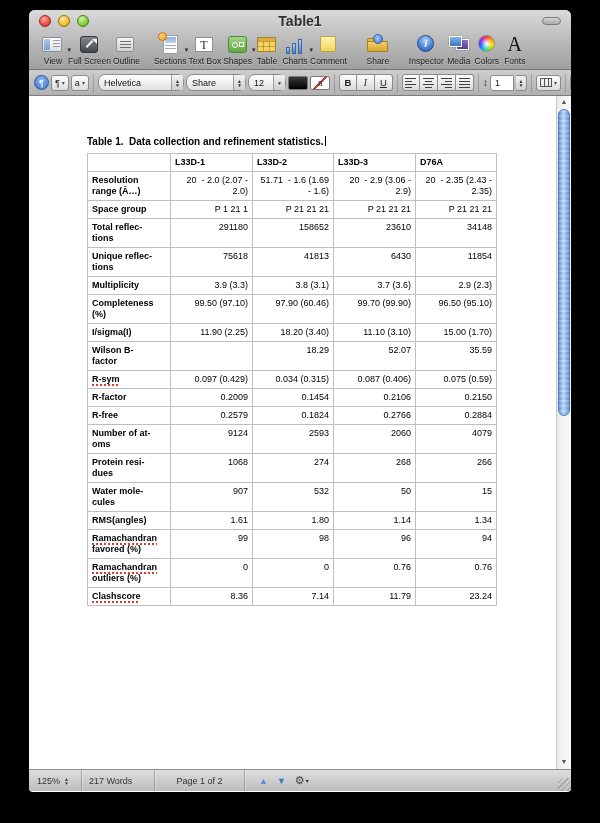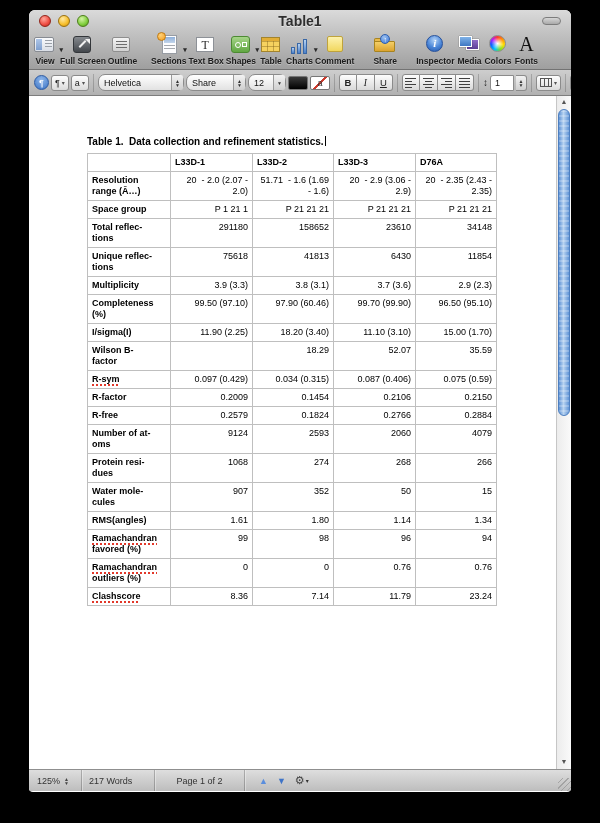--- a/index.html
+++ b/index.html
@@ -16,21 +16,21 @@
   .tl.red    { background:radial-gradient(circle at 38% 30%, #ffa79c, #ee4c42 60%, #ad271d); border:1px solid #92251b; }
   .tl.yellow { background:radial-gradient(circle at 38% 30%, #ffe9a4, #f6bd28 60%, #c08a14); border:1px solid #99700f; }
   .tl.green  { background:radial-gradient(circle at 38% 30%, #d3f3a4, #7fce3c 60%, #538f1c); border:1px solid #4c7d1a; }
   .win-title { font-size:14px; font-weight:700; color:#2e2e2e; text-shadow:0 1px 0 rgba(255,255,255,.55); }
   .lozenge { position:absolute; right:10px; top:7px; width:19px; height:8px; border-radius:4px;
              border:1px solid #7c7c7c; background:linear-gradient(#d6d6d6,#a9a9a9); }
 
   
   .toolbar { height:38px; background:linear-gradient(#c3c3c3,#9f9f9f);
              border-bottom:1px solid #737373; display:flex; align-items:flex-start;
-             padding:1px 5px 0 2px;font-weight:bold; }
+             padding:1px 5px 0 10px; }
   .tb-item { display:flex; flex-direction:column; align-items:center; margin:0 1px; cursor:default; }
   .tb-item.gap1 { margin-left:13px; } .tb-item.gap2 { margin-left:17px; } .tb-item.gap3 { margin-left:17px; }
   .tb-label { font-size:8.5px; color:#1b1b1b; text-shadow:0 1px 0 rgba(255,255,255,.35); margin-top:-1px; white-space:nowrap; }
   .tb-ic { position:relative; width:26px; height:24px; }
   .tb-arrow { position:absolute; right:-5px; bottom:3px; font-size:7px; color:#2b2b2b; }
   .tb-ic i { position:absolute; display:block; }
   
   .vbody{left:2px;top:4px;width:20px;height:15px;background:linear-gradient(#fafbfd,#d9dee6);border:1px solid #878b92;border-radius:2px;}
   .vstrip{left:4px;top:6px;width:6px;height:11px;background:linear-gradient(#aec6e8,#7f9fce);}
   .vlines{left:13px;top:7px;width:7px;height:9px;background:repeating-linear-gradient(#9aa0a8 0 1px,transparent 1px 3px);}
@@ -489,21 +489,21 @@
             <tr>
               <th><span>Protein resi-</span><br><span>dues</span></th>
               <td>1068</td>
               <td>274</td>
               <td>268</td>
               <td>266</td>
             </tr>
             <tr>
               <th><span>Water mole-</span><br><span>cules</span></th>
               <td>907</td>
-              <td>352</td>
+              <td>532</td>
               <td>50</td>
               <td>15</td>
             </tr>
             <tr>
               <th><span>RMS(angles)</span></th>
               <td>1.61</td>
               <td>1.80</td>
               <td>1.14</td>
               <td>1.34</td>
             </tr>

